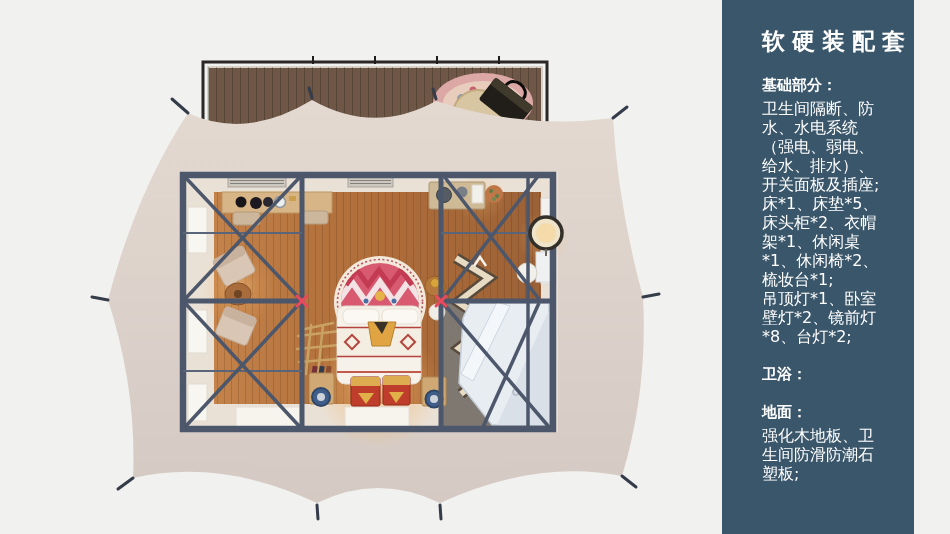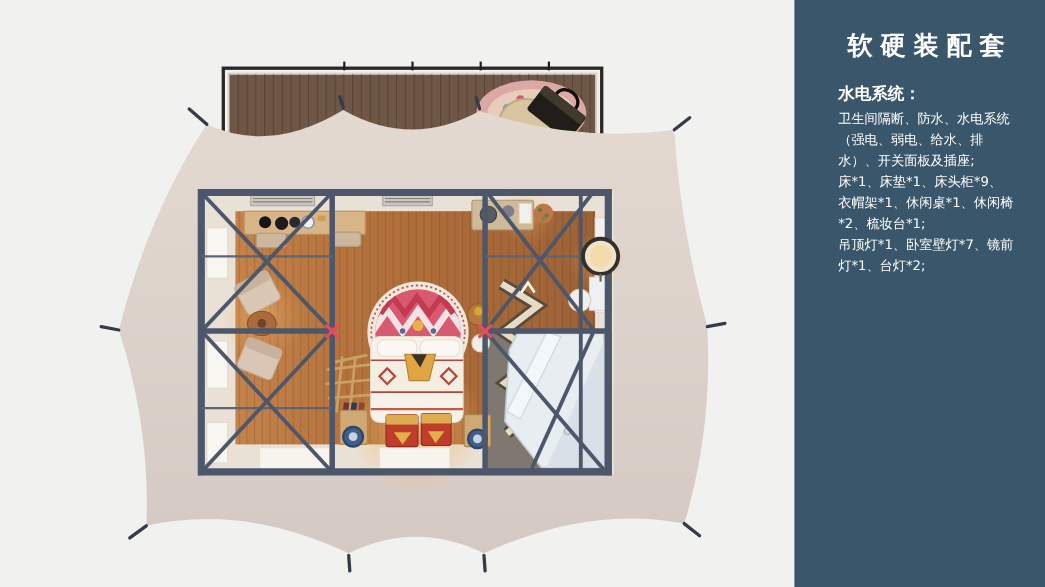--- a/index.html
+++ b/index.html
@@ -1,25 +1,25 @@
 <!DOCTYPE html>
 <html><head>
 <meta charset="utf-8">
 <style>
   html,body{margin:0;padding:0;background:#f1f1ef;}
   .stage{width:950px;height:534px;display:flex;overflow:hidden;
          font-family:"DejaVu Sans","Liberation Sans",sans-serif;}
   .art{width:722px;height:534px;position:relative;background:#f1f1ef;flex:0 0 auto;}
   .art svg{display:block;}
-  .sidebar{width:228px;height:534px;flex:0 0 auto;box-sizing:border-box;
+  .sidebar{width:192px;height:534px;flex:0 0 auto;box-sizing:border-box;
            background:#3a566a;color:#ffffff;padding:26px 28px 0 40px;}
   .sidebar h1{font-size:23px;font-weight:bold;text-align:center;margin:0 0 14px 0;
               letter-spacing:7px;margin-right:-7px;white-space:nowrap;}
   .sidebar h2{font-size:15px;font-weight:bold;margin:19px 0 4px 0;}
-  .sidebar p{font-size:12px;line-height:19px;margin:0;}
+  .sidebar p{font-size:16px;line-height:19px;margin:0;}
   .beam{stroke:#4d576b;fill:none;}
   .beam-thin{stroke:#5b657a;fill:none;}
   .tick{stroke:#343b49;stroke-width:3;stroke-linecap:round;}
 </style>
 </head>
 <body>
 
 <div class="stage">
 
   <div class="art">
@@ -292,29 +292,34 @@
           <line x1="546" y1="249" x2="546" y2="256" stroke="#6b665e" stroke-width="2"></line>
         </g>
       </g>
     </svg>
   </div>
 
   <aside class="sidebar">
     <h1>软硬装配套</h1>
 
     <section>
-      <h2>水电系统：</h2>
+      <h2>基础部分：</h2>
       <p>卫生间隔断、防水、水电系统（强电、弱电、给水、排水）、开关面板及插座;</p>
     </section>
 
     <section>
-      <p>床*1、床垫*1、床头柜*9、衣帽架*1、休闲桌*1、休闲椅*2、梳妆台*1;</p>
-    </section>
-
-    <section>
-      <p>吊顶灯*1、卧室壁灯*7、镜前灯*1、台灯*2;</p>
-    </section>
-
-    <section>
-    </section>
-
+      <p>床*1、床垫*5、床头柜*2、衣帽架*1、休闲桌*1、休闲椅*2、梳妆台*1;</p>
+    </section>
+
+    <section>
+      <p>吊顶灯*1、卧室壁灯*2、镜前灯*8、台灯*2;</p>
+    </section>
+
+    <section>
+      <h2>卫浴：</h2>
+    </section>
+
+    <section>
+      <h2>地面：</h2>
+      <p>强化木地板、卫生间防滑防潮石塑板;</p>
+    </section>
   </aside>
 </div>
 
 </body></html>

